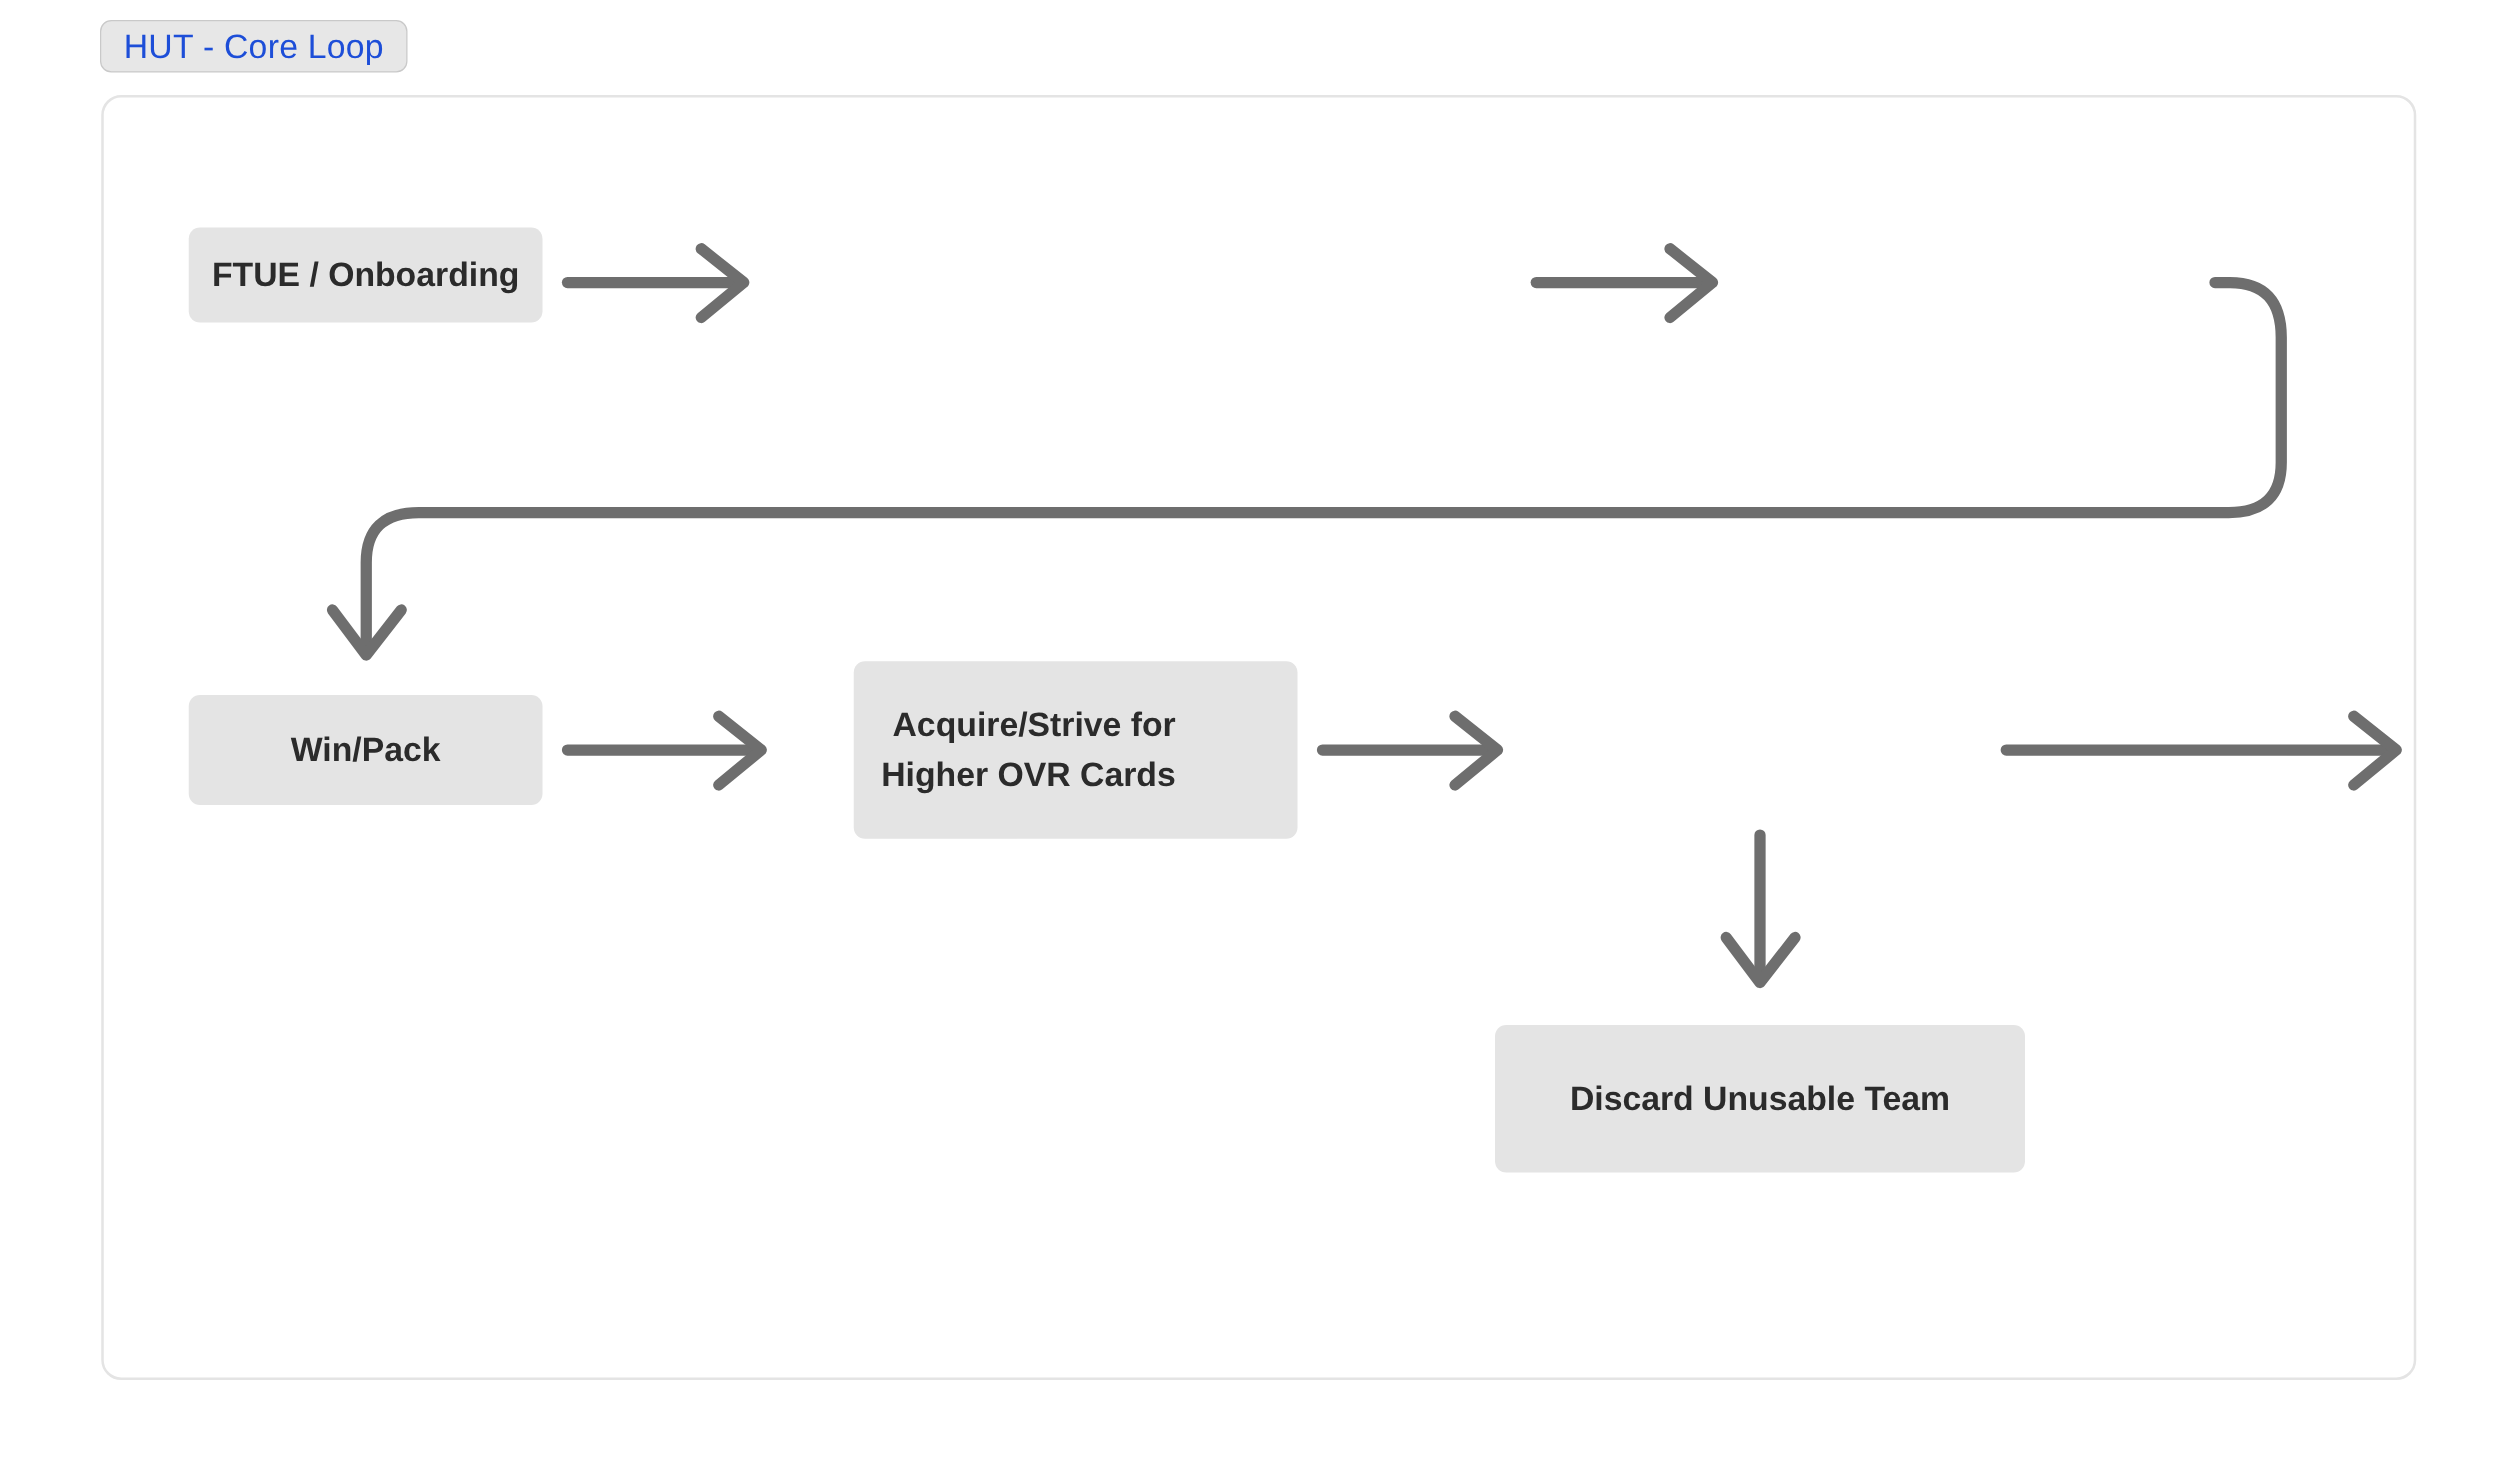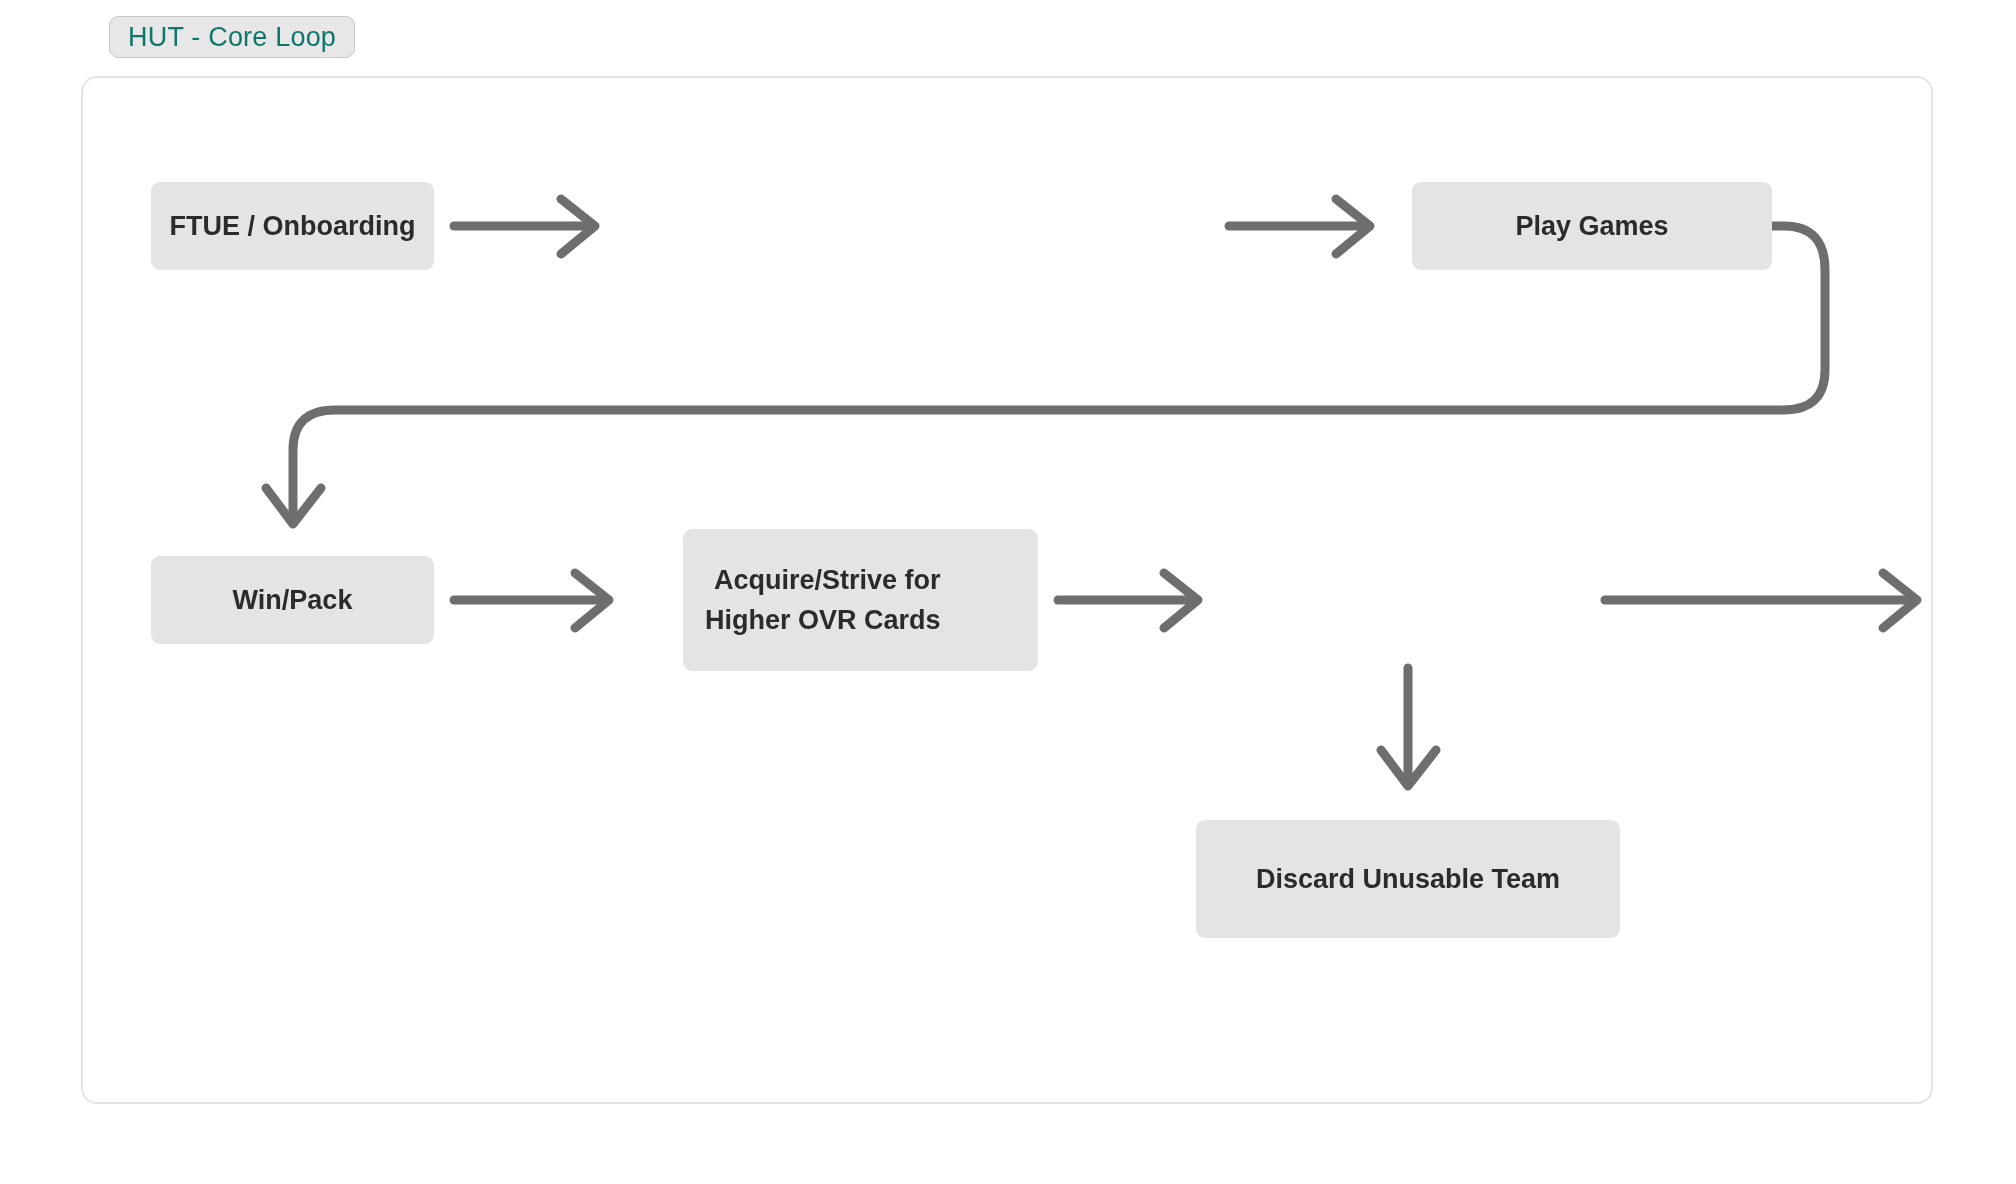--- a/index.html
+++ b/index.html
@@ -23,25 +23,24 @@
     left: 80px;
     top: 16px;
     height: 42px;
     padding: 0 18px;
     display: flex;
     align-items: center;
     background: #e7e7e7;
     border: 1px solid #c9c9c9;
     border-radius: 9px;
     font-size: 27px;
-    color: #0f766e;
+    color: #1d4ed8;
     letter-spacing: 0.2px;
     white-space: nowrap;
     box-sizing: border-box;
-    margin-left: 29px;
   }
 
   
   #diagram-frame {
     position: absolute;
     left: 81px;
     top: 76px;
     width: 1852px;
     height: 1028px;
     border: 2px solid #e4e4e4;
@@ -132,24 +131,23 @@
           <path d="M 1800 495 L 1834 522 L 1800 550"></path>
         </g>
 
         <g>
           <path d="M 1325 590 L 1325 702"></path>
           <path d="M 1298 672 L 1325 708 L 1353 672"></path>
         </g>
       </g>
     </svg>
 
-    <div class="node" style="left:68px;  top:104px; width:283px; height:88px;">FTUE / Onboarding</div>
+    <div class="node" style="left:68px;  top:104px; width:283px; height:76px;">FTUE / Onboarding</div>
 
 
-    <div class="node" style="left:1329px; top:104px; width:360px; height:88px;">Play Games</div>
 
     <div class="node" style="left:68px; top:478px; width:283px; height:88px;">Win/Pack</div>
 
     <div class="node two-line" style="left:600px; top:451px; width:355px; height:142px;">Acquire/Strive for
 Higher OVR Cards</div>
 
 
     <div class="node" style="left:1113px; top:742px; width:424px; height:118px;">Discard Unusable Team</div>
 
   </div>

